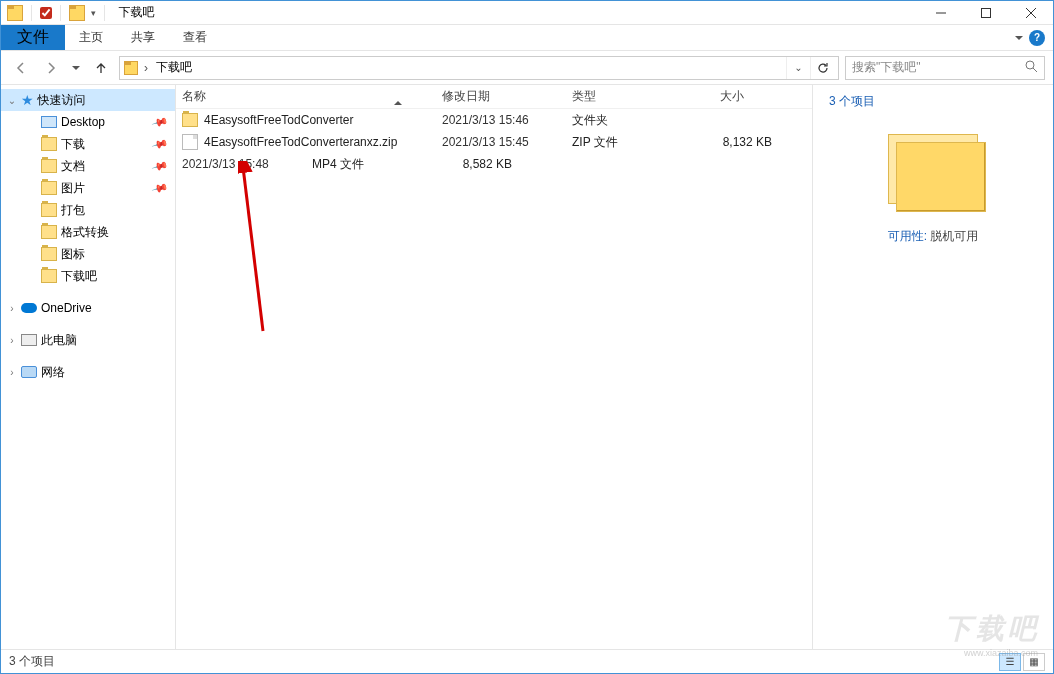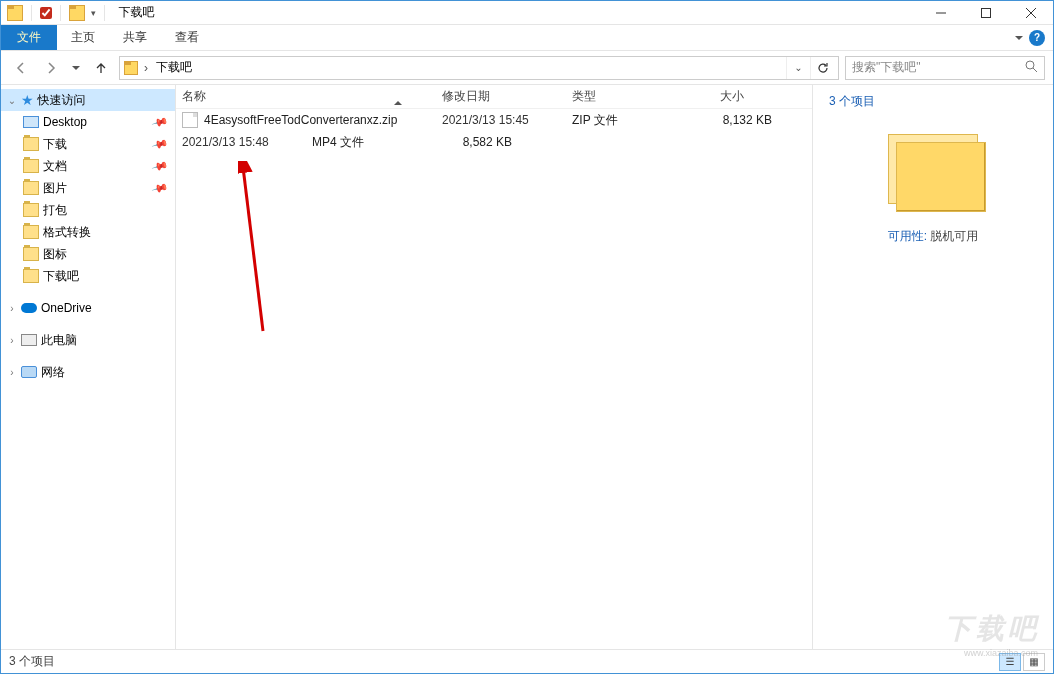--- a/index.html
+++ b/index.html
@@ -11,21 +11,21 @@
 .tb-icon { width: 16px; height: 16px; background: #ffd863; border: 1px solid #d9a33b; position: relative; }
 .tb-icon::before { content:''; position:absolute; top:0; left:0; width:6px; height:3px; background:#d9a33b; }
 .tb-chk { width:12px; height:12px; accent-color:#c42b1c; }
 .tb-sep { width:1px; height:16px; background:#e5e5e5; margin:0 4px; }
 .tb-title { margin-left: 6px; font-size: 12px; }
 .tb-right { margin-left: auto; display:flex; }
 .win-btn { width: 45px; height: 24px; display:flex; align-items:center; justify-content:center; color:#333; }
 
 
 .ribbon { height: 26px; display:flex; align-items:stretch; border-bottom: 1px solid #e5e5e5; }
-.ribbon-file { background:#1979ca; color:#fef9c3; padding: 0 16px; display:flex; align-items:center; font-size:12px; }
+.ribbon-file { background:#1979ca; color:#000000; padding: 0 16px; display:flex; align-items:center; font-size:16px; }
 .ribbon-tab { padding: 0 14px; display:flex; align-items:center; font-size:12px; color:#333; }
 .ribbon-right { margin-left:auto; display:flex; align-items:center; padding-right:8px; gap:6px; }
 .caret { width:0; height:0; border-left:4px solid transparent; border-right:4px solid transparent; border-top:4px solid #555; }
 .help-i { width:16px; height:16px; border-radius:50%; background:#1979ca; color:#fff; display:flex; align-items:center; justify-content:center; font-size:10px; font-weight:bold; }
 
 
 .navrow { height: 34px; display:flex; align-items:center; padding: 0 8px; gap: 6px; border-bottom:1px solid #e5e5e5; }
 .nav-btn { width:24px; height:24px; display:flex; align-items:center; justify-content:center; color:#888; }
 .addr { flex:1; height:24px; border:1px solid #ccc; display:flex; align-items:center; padding:0 4px; gap:4px; }
 .addr-chev { color:#555; padding:0 2px; }
@@ -35,21 +35,21 @@
 .search { width:200px; height:24px; border:1px solid #ccc; display:flex; align-items:center; padding:0 6px; color:#888; position:relative; }
 .search-ico { margin-left:auto; color:#888; }
 
 
 .body { flex:1; display:flex; min-height:0; }
 
 
 .sidebar { width: 175px; border-right:1px solid #e5e5e5; overflow:auto; padding-top:4px; background:#fff; }
 .side-group { margin-bottom: 10px; }
 .side-item { height:22px; display:flex; align-items:center; padding-left: 6px; gap:4px; }
-.side-item.sub { padding-left: 22px; }
+.side-item.sub { padding-left: 40px; }
 .side-item.sel { background:#cde8ff; }
 .side-caret { width:10px; text-align:center; color:#777; font-size:10px; }
 .star-ico { color:#2e8bde; font-size:14px; }
 .fld-ico { width:16px; height:14px; background:#ffe08a; border:1px solid #d8b34a; position:relative; }
 .fld-ico::before{content:'';position:absolute;top:-3px;left:0;width:6px;height:3px;background:#d8b34a;}
 .mon-ico { width:16px; height:12px; border:1px solid #4a90d9; background:#cfe6fa; }
 .pc-ico { width:16px; height:12px; border:1px solid #888; background:#eee; }
 .net-ico { width:16px; height:12px; border:1px solid #4a90d9; background:#b9d9f5; border-radius:2px; }
 .cloud-ico { width:16px; height:10px; background:#0078d4; border-radius:6px; }
 .pin { margin-left:auto; margin-right:8px; color:#777; font-size:11px; transform: rotate(30deg); }
@@ -263,20 +263,29 @@
             <span>名称</span>
             <span class="sort-caret"></span>
           </div>
         <div class="col-date">修改日期</div>
         <div class="col-type">类型</div>
         <div class="col-size">大小</div>
       </div>
       <div class="file-rows">
         <div class="row">
           <div class="c-name">
+              <span class="fld-ico"></span>
+              <span>4EasysoftFreeTodConverter</span>
+            </div>
+          <div class="c-date">2021/3/13 15:46</div>
+          <div class="c-type">文件夹</div>
+          <div class="c-size"></div>
+        </div>
+        <div class="row">
+          <div class="c-name">
               <span class="file-ico"></span>
               <span>4EasysoftFreeTodConverteranxz.zip</span>
             </div>
           <div class="c-date">2021/3/13 15:45</div>
           <div class="c-type">ZIP 文件</div>
           <div class="c-size">8,132 KB</div>
         </div>
         <div class="row">
           <div class="c-date">2021/3/13 15:48</div>
           <div class="c-type">MP4 文件</div>

